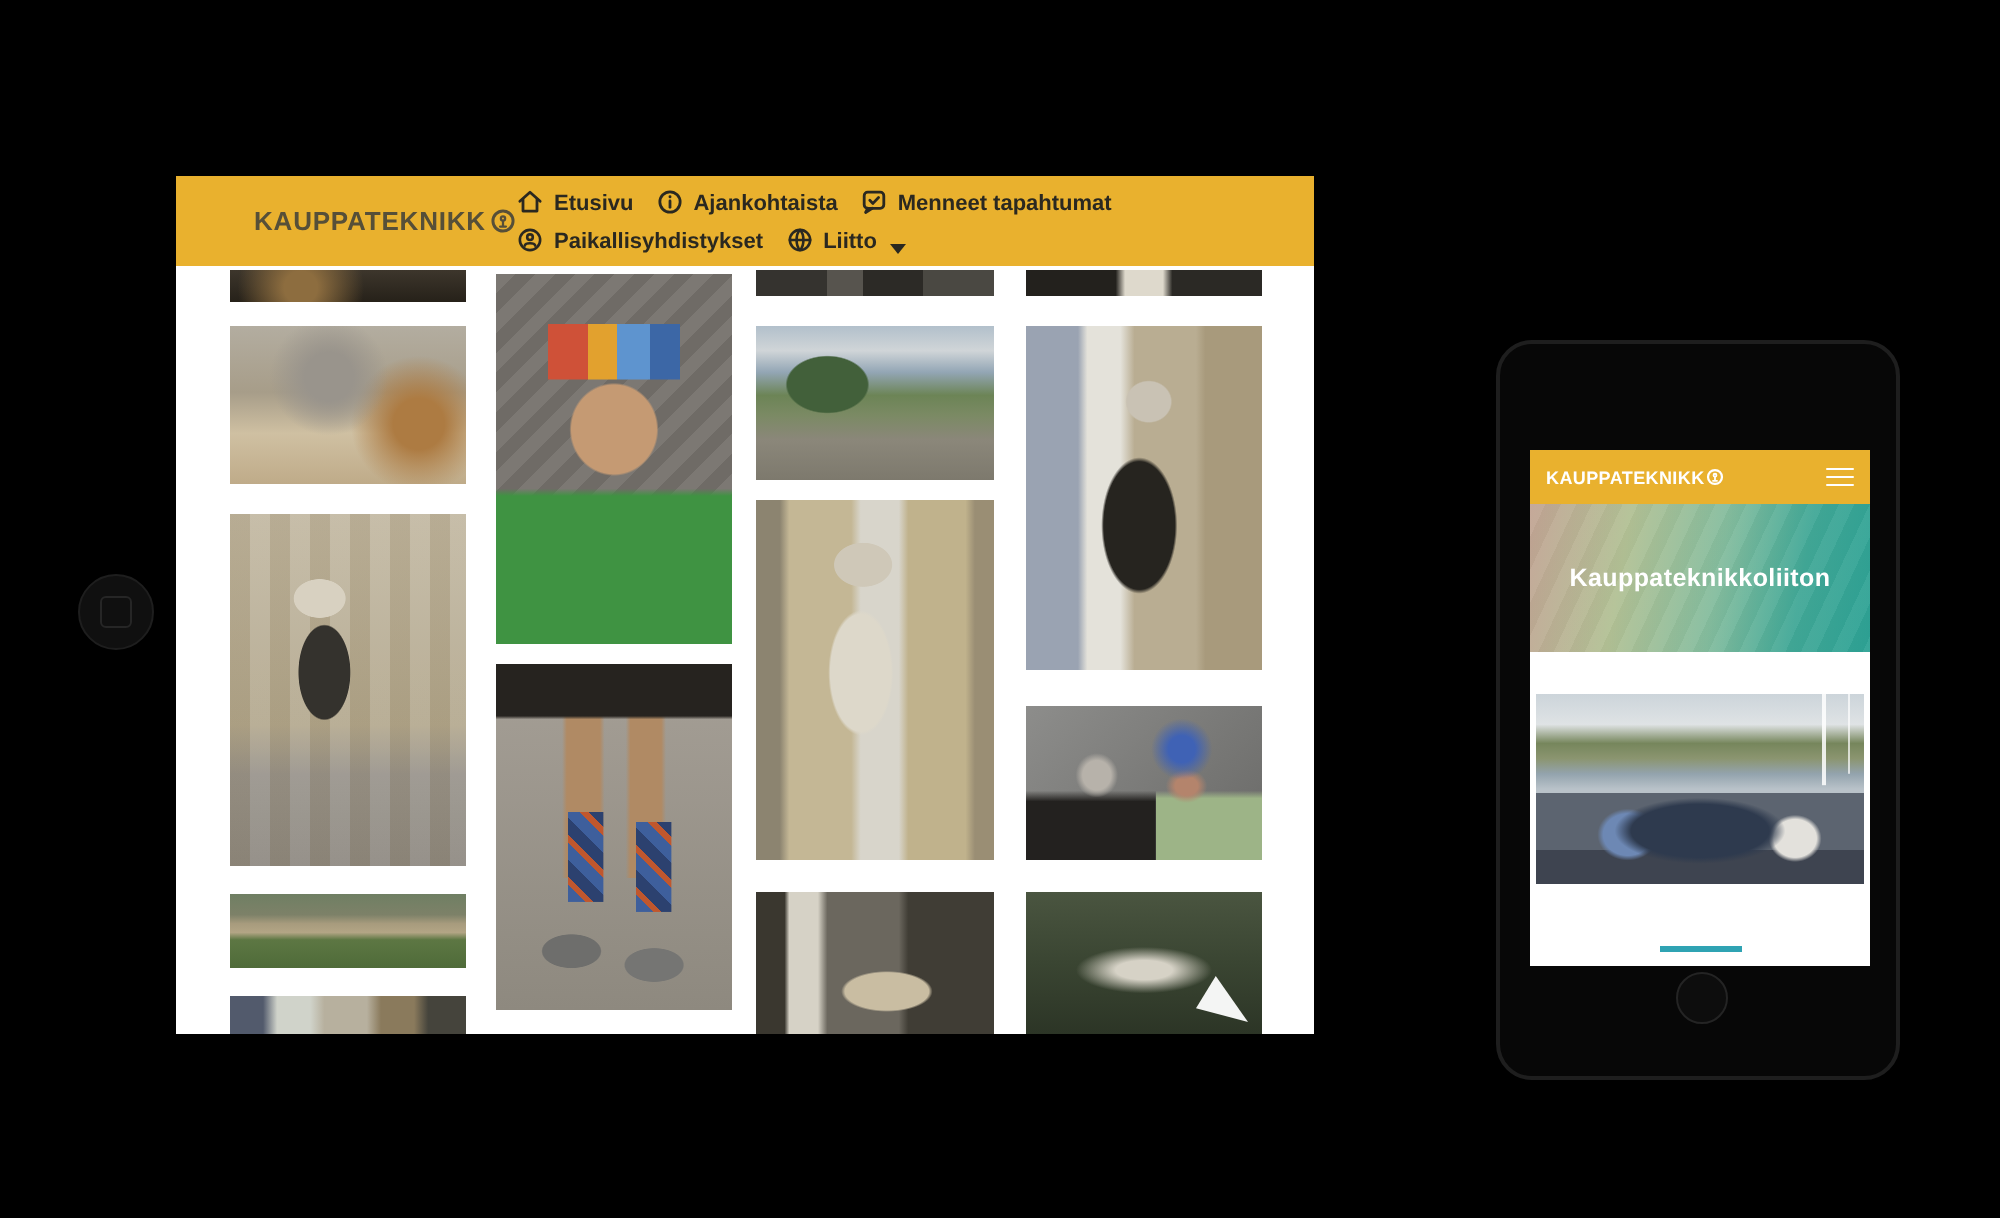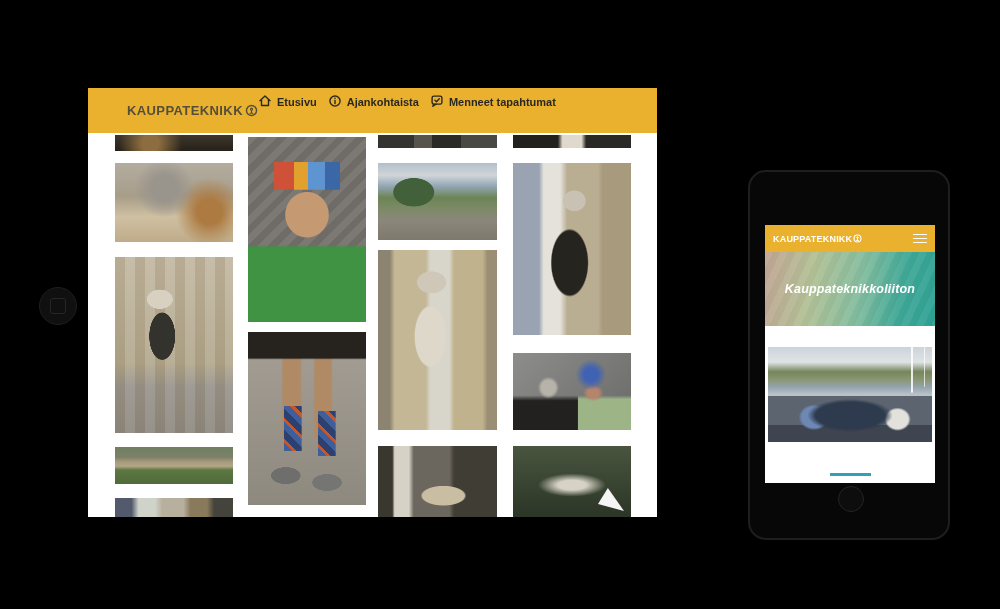--- a/index.html
+++ b/index.html
@@ -137,20 +137,42 @@
             <span>
               <svg width="14" height="14" viewBox="0 0 16 16" fill="none" stroke="#2a2820" stroke-width="1.6" stroke-linecap="round" stroke-linejoin="round">
                 <rect x="2.4" y="2.4" width="11.2" height="9.2" rx="2"></rect>
                   <path d="M4.4 11.6 L3.2 14 L7 11.6"></path>
                   <path d="M5.6 7 L7.4 8.8 L10.6 5.4"></path>
               </svg>
             </span>
             <span>Menneet tapahtumat</span>
           </div>
         </div>
+        <div class="nav-row">
+          <div class="nav-item">
+            <span>
+              <svg width="14" height="14" viewBox="0 0 16 16" fill="none" stroke="#2a2820" stroke-width="1.5" stroke-linecap="round">
+                <circle cx="8" cy="8" r="5.8"></circle>
+                  <circle cx="8" cy="6.4" r="1.6"></circle>
+                  <path d="M5 11.2 C5.6 9.4 10.4 9.4 11 11.2"></path>
+              </svg>
+            </span>
+            <span>Paikallisyhdistykset</span>
+          </div>
+          <div class="nav-item">
+            <span>
+              <svg width="14" height="14" viewBox="0 0 16 16" fill="none" stroke="#2a2820" stroke-width="1.5" stroke-linecap="round">
+                <circle cx="8" cy="8" r="5.8"></circle>
+                  <path d="M8 2.2 C5.4 4.8 5.4 11.2 8 13.8 M8 2.2 C10.6 4.8 10.6 11.2 8 13.8 M2.2 8 H13.8"></path>
+              </svg>
+            </span>
+            <span>Liitto</span>
+            <span class="caret"></span>
+          </div>
+        </div>
       </div>
     </div>
 
   </div>
 </div>
 
 <div class="phone">
 
   <div class="phone-screen">
 
@@ -165,21 +187,21 @@
           </svg>
         </span>
       </div>
       <div class="hamburger">
         <span></span>
           <span></span>
           <span></span>
       </div>
     </div>
 
-    <div class="phone-hero" style="background: repeating-linear-gradient(115deg, rgba(255,255,255,0.05) 0 7px, rgba(0,0,0,0.02) 7px 14px), linear-gradient(100deg, #c2a494 0%, #b2c195 28%, #84bd9e 55%, #41a897 78%, #2da295 100%); font-style: italic;">
+    <div class="phone-hero" style="background: repeating-linear-gradient(115deg, rgba(255,255,255,0.05) 0 7px, rgba(0,0,0,0.02) 7px 14px), linear-gradient(100deg, #c2a494 0%, #b2c195 28%, #84bd9e 55%, #41a897 78%, #2da295 100%);">
       <span>Kauppateknikkoliiton</span>
     </div>
 
     <div class="phone-photo" style="background: linear-gradient(90deg, rgba(255,255,255,0.85), rgba(255,255,255,0.85)) 88% 0/2px 48% no-repeat, linear-gradient(90deg, rgba(255,255,255,0.7), rgba(255,255,255,0.7)) 96% 0/1px 42% no-repeat, linear-gradient(180deg, #ccd4da 0%, #dfe3e5 16%, #76865c 26%, #8b9570 34%, #93a3ad 42%, rgba(0,0,0,0) 50%), radial-gradient(ellipse 42% 28% at 50% 72%, #2e3a4e 0 50%, rgba(46,58,78,0) 62%), radial-gradient(ellipse 15% 22% at 28% 74%, #6d88b4 0 50%, rgba(109,136,180,0) 62%), radial-gradient(ellipse 13% 20% at 79% 76%, #e3e1dc 0 50%, rgba(227,225,220,0) 62%), linear-gradient(180deg, #b9c2c9 0 52%, #5c6470 52% 82%, #3e4450 82%);"></div>
 
     <div class="phone-divider"></div>
 
   </div>
 
   <div class="phone-home"></div>

